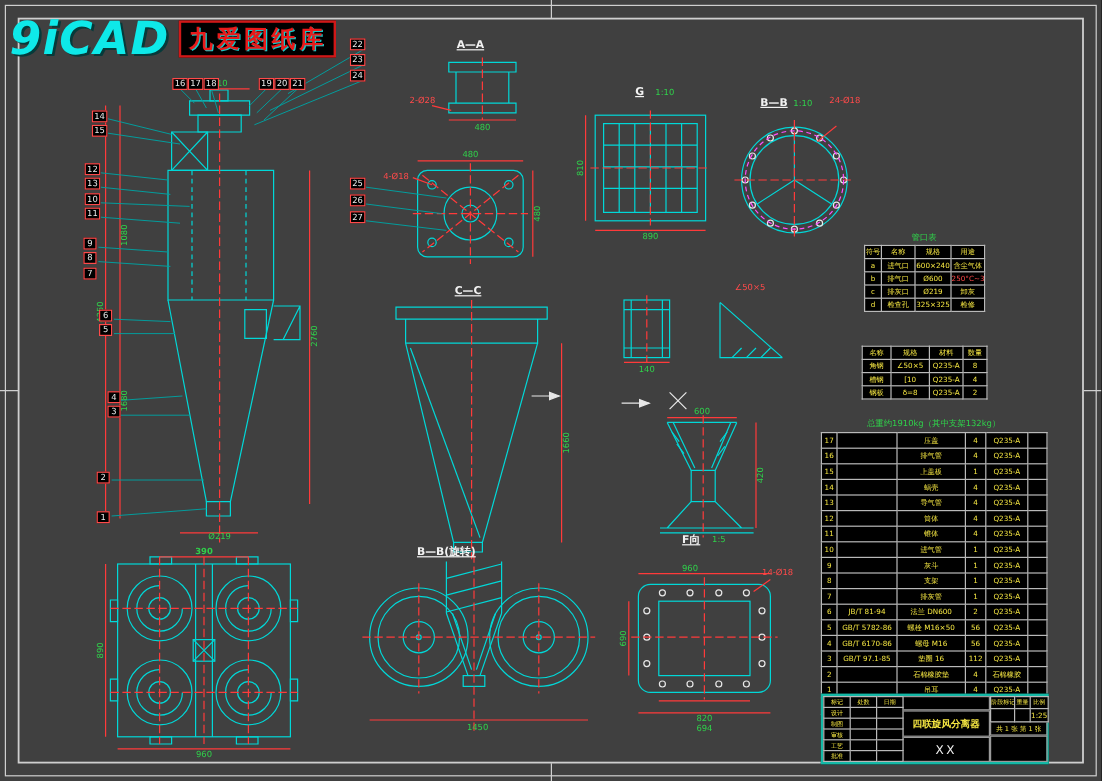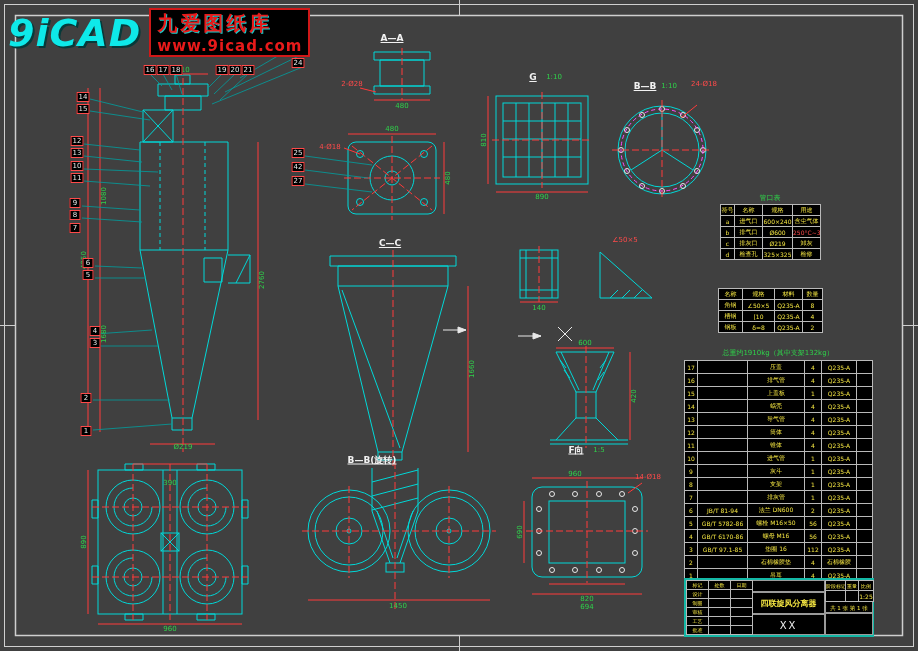--- a/index.html
+++ b/index.html
@@ -229,21 +229,20 @@
                M93,400L170,400 M93,430L172,424
                M150,74L162,86 M163,74L172,90 M176,74L182,94
                M222,74L208,88 M235,74L214,94 M248,74L220,100"></path>
     </g>
   </svg>
 
   <div class="logo">
     <span class="logo-brand">9iCAD</span>
     <div class="logo-box">
       <div class="logo-site">九爱图纸库</div>
-      <div class="logo-url">www.9icad.com</div>
     </div>
   </div>
 
 
   <div>
       <span class="lbl vtitle" style="left: 392px; top: 38px;"><i>A—A</i></span>
       <span class="lbl vtitle" style="left: 390px; top: 243px;"><i>C—C</i></span>
       <span class="lbl vtitle" style="left: 533px; top: 77px;"><i>G</i></span>
       <span class="lbl vtitle" style="left: 645px; top: 86px;"><i>B—B</i></span>
       <span class="lbl vtitle" style="left: 372px; top: 460px;"><i>B—B(旋转)</i></span>
@@ -254,21 +253,21 @@
       <span class="lbl vscale" style="left: 669px; top: 86px;"><i>1:10</i></span>
       <span class="lbl vscale" style="left: 599px; top: 450px;"><i>1:5</i></span>
     </div>
   <div>
       <span class="lbl dimh" style="left: 183px; top: 70px;"><i>510</i></span>
       <span class="lbl dimh" style="left: 183px; top: 447px;"><i>Ø219</i></span>
       <span class="lbl dimh" style="left: 402px; top: 106px;"><i>480</i></span>
       <span class="lbl dimh" style="left: 392px; top: 129px;"><i>480</i></span>
       <span class="lbl dimh" style="left: 542px; top: 197px;"><i>890</i></span>
       <span class="lbl dimh" style="left: 539px; top: 308px;"><i>140</i></span>
-      <span class="lbl dimh" style="left: 170px; top: 483px;"><i>390</i></span>
+      <span class="lbl dimh" style="left: 170px; top: 460px; font-weight: bold;"><i>390</i></span>
       <span class="lbl dimh" style="left: 170px; top: 629px;"><i>960</i></span>
       <span class="lbl dimh" style="left: 398px; top: 606px;"><i>1450</i></span>
       <span class="lbl dimh" style="left: 575px; top: 474px;"><i>960</i></span>
       <span class="lbl dimh" style="left: 587px; top: 607px;"><i>694</i></span>
       <span class="lbl dimh" style="left: 587px; top: 599px;"><i>820</i></span>
       <span class="lbl dimh" style="left: 585px; top: 343px; text-align: center;"><i>600</i></span>
     </div>
   <div>
       <span class="lbl dimv" style="left: 84px; top: 260px;"><i>4250</i></span>
       <span class="lbl dimv" style="left: 104px; top: 196px;"><i>1080</i></span>
@@ -307,21 +306,21 @@
       <span class="balloon" style="left: 150px; top: 70px;"><i>16</i></span>
       <span class="balloon" style="left: 163px; top: 70px;"><i>17</i></span>
       <span class="balloon" style="left: 176px; top: 70px;"><i>18</i></span>
       <span class="balloon" style="left: 222px; top: 70px;"><i>19</i></span>
       <span class="balloon" style="left: 235px; top: 70px;"><i>20</i></span>
       <span class="balloon" style="left: 248px; top: 70px;"><i>21</i></span>
       <span class="balloon" style="left: 298px; top: 37px;"><i>22</i></span>
       <span class="balloon" style="left: 298px; top: 50px;"><i>23</i></span>
       <span class="balloon" style="left: 298px; top: 63px;"><i>24</i></span>
       <span class="balloon" style="left: 298px; top: 153px;"><i>25</i></span>
-      <span class="balloon" style="left: 298px; top: 167px;"><i>42</i></span>
+      <span class="balloon" style="left: 298px; top: 167px;"><i>26</i></span>
       <span class="balloon" style="left: 298px; top: 181px;"><i>27</i></span>
     </div>
 
   <div class="tab-title" style="left:770px;top:198px">管口表</div>
   <table class="dtab pipe" style="left:720px;top:204px;width:100px">
     <colgroup>
         <col style="width:14px">
         <col style="width:28px">
         <col style="width:30px">
         <col style="width:28px">

